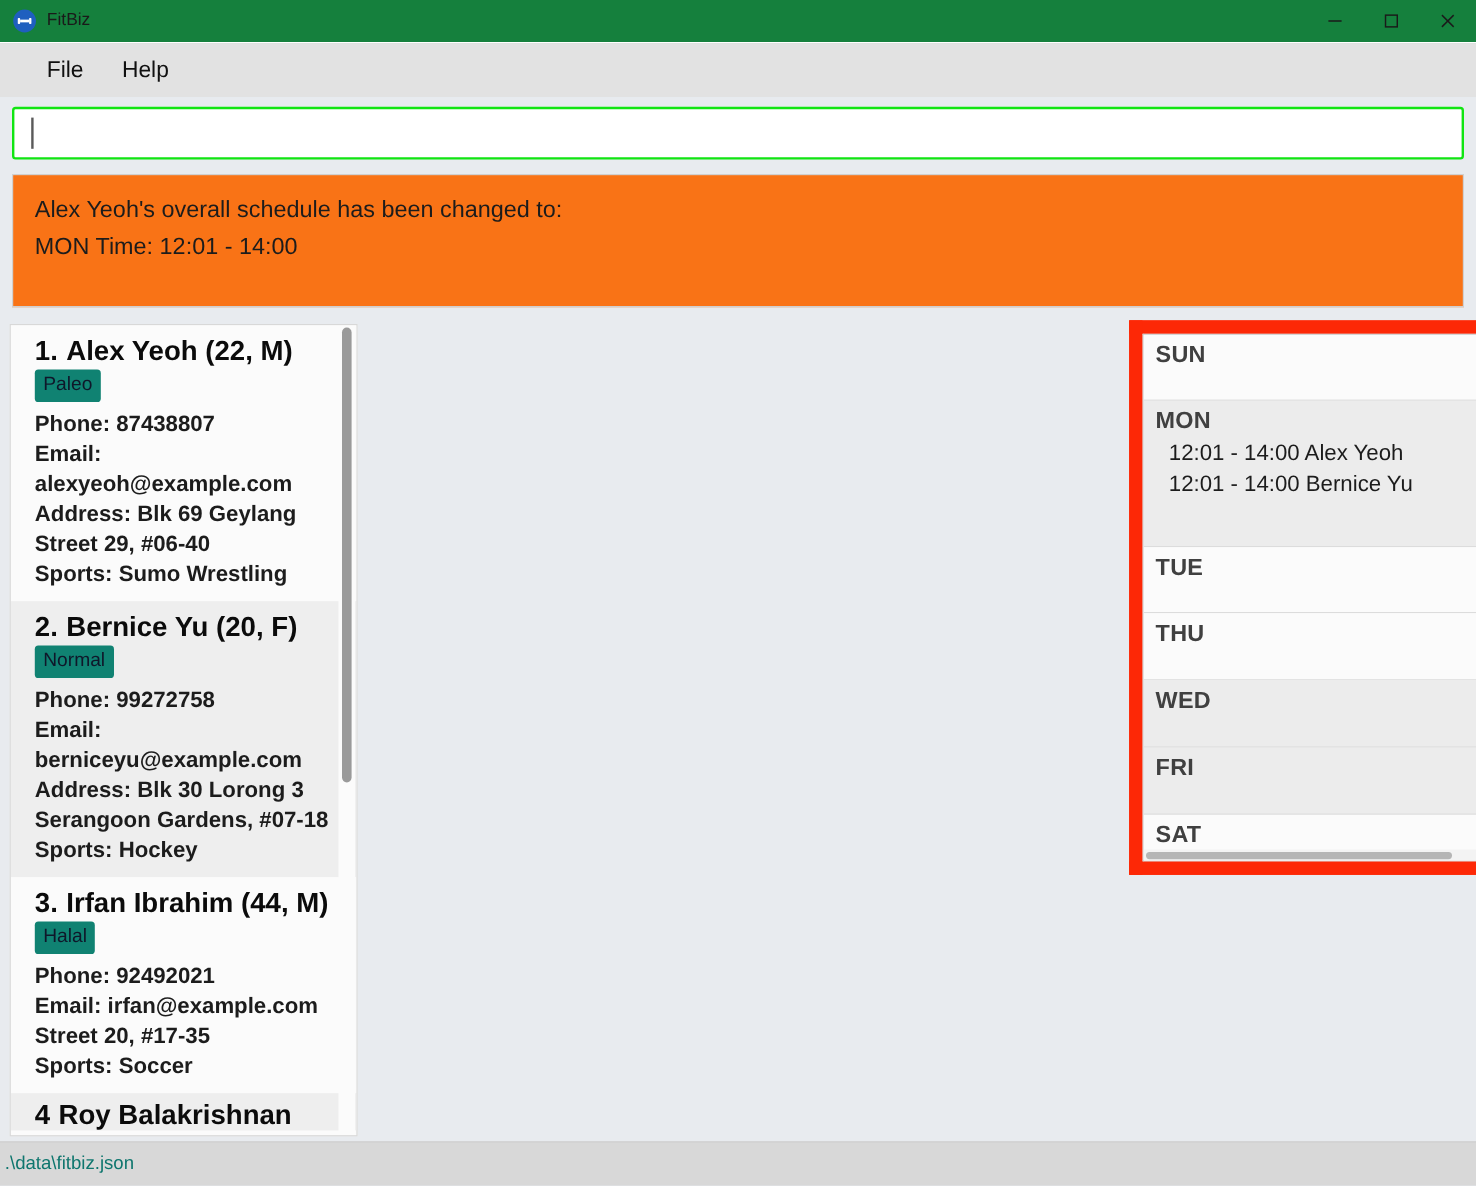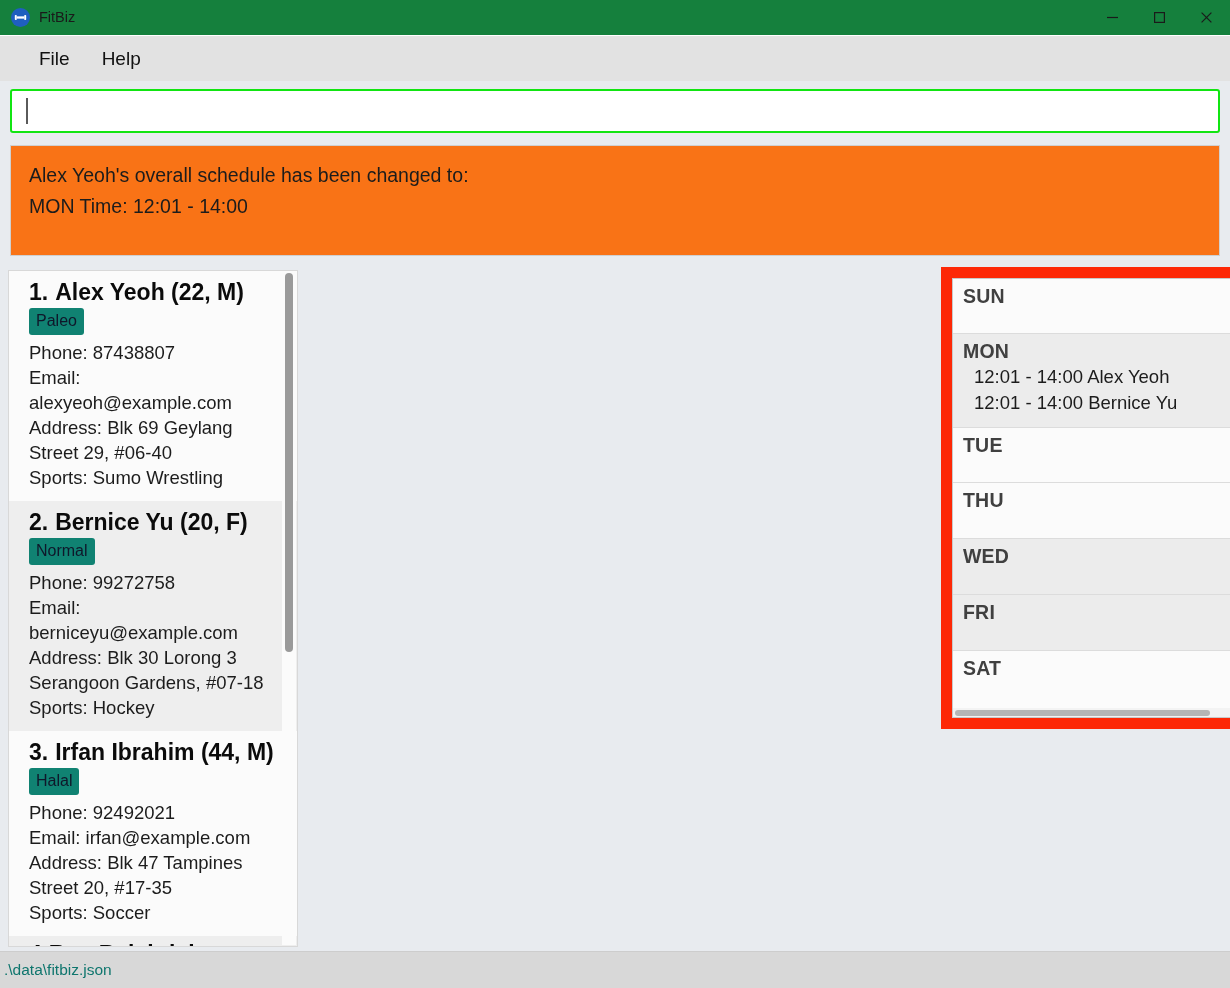--- a/index.html
+++ b/index.html
@@ -194,20 +194,21 @@
     font-size: 16px;
     line-height: 1;
     padding: 5px 7px 6px 7px;
     border-radius: 3px;
     margin-bottom: 5px;
   }
   .person-detail {
     font-size: 18.5px;
     color: #1c1c1c;
     line-height: 25px;
+    font-weight: bold;
   }
 
   
   .person-card.partial {
     padding-top: 6px;
     padding-bottom: 0;
   }
   .person-card.partial .person-head {
     margin-bottom: 0;
   }
@@ -391,21 +392,20 @@
           <div class="person-detail">Sports: Hockey</div>
         </div>
 
         <div class="person-card">
           <div class="person-head">
             <span class="idx">3.</span><span>Irfan Ibrahim (44, M)</span>
           </div>
           <div><span class="tag">Halal</span></div>
           <div class="person-detail">Phone: 92492021</div>
           <div class="person-detail">Email: irfan@example.com</div>
-          <div class="person-detail">Address: Blk 47 Tampines</div>
           <div class="person-detail">Street 20, #17-35</div>
           <div class="person-detail">Sports: Soccer</div>
         </div>
 
         <div class="person-card alt partial">
           <div class="person-head">
             <span class="idx">4</span><span>Roy Balakrishnan</span>
           </div>
         </div>
 
@@ -415,21 +415,21 @@
       </div>
     </div>
 
     <div class="schedule-wrap">
       <div class="schedule-panel">
 
         <div class="day-row" style="height:55px;">
           <div class="day-label">SUN</div>
         </div>
 
-        <div class="day-row alt" style="height:94px;">
+        <div class="day-row alt" style="height:122px;">
           <div class="day-label">MON</div>
           <div class="day-entry">12:01 - 14:00 Alex Yeoh</div>
           <div class="day-entry">12:01 - 14:00 Bernice Yu</div>
         </div>
 
         <div class="day-row" style="height:55px;">
           <div class="day-label">TUE</div>
         </div>
 
         <div class="day-row" style="height:56px;">

